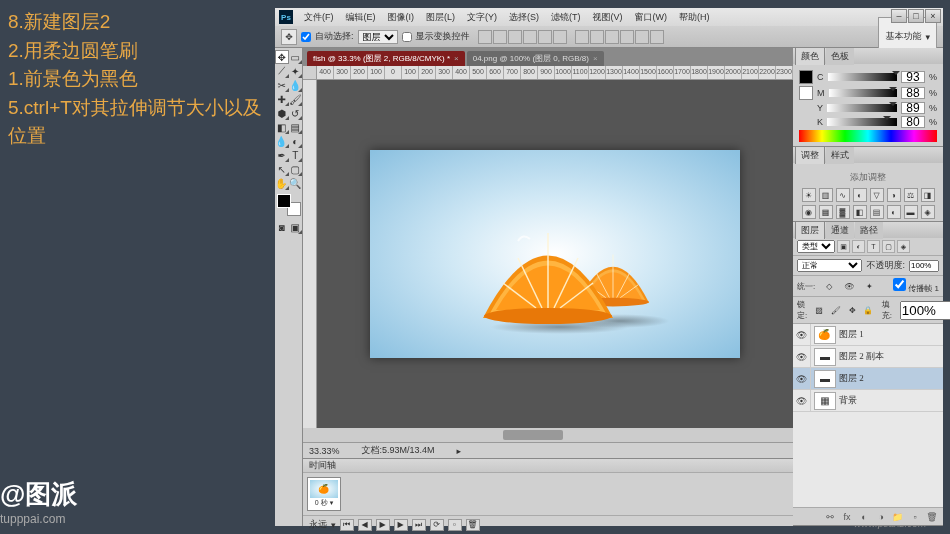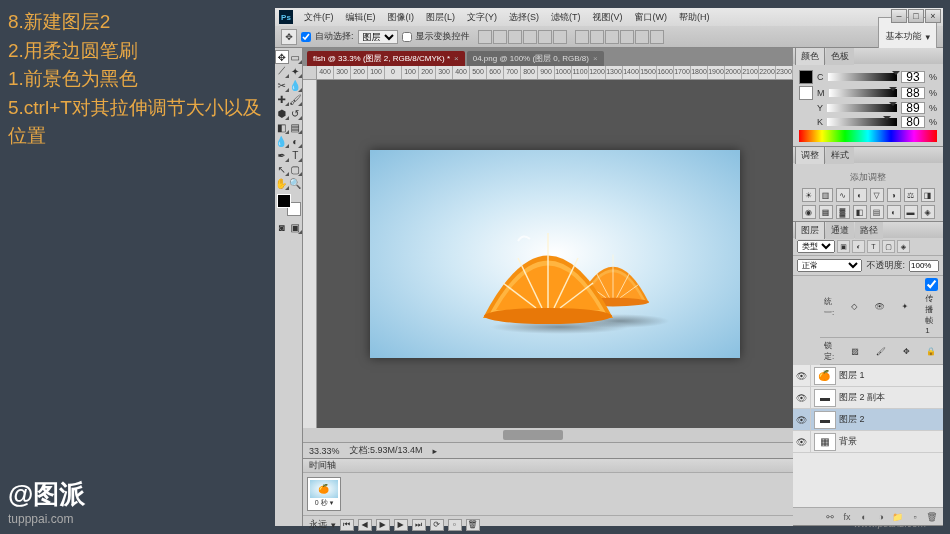--- a/index.html
+++ b/index.html
@@ -1,18 +1,18 @@
 <!DOCTYPE html>
 <html><head>
 <meta charset="utf-8">
 <style>
 * { margin: 0; padding: 0; box-sizing: border-box; font-family: "Microsoft YaHei", sans-serif; }
 body { width: 950px; height: 534px; background: #3a4450; position: relative; overflow: hidden; }
 .instructions { position: absolute; left: 8px; top: 8px; color: #e8a845; font-size: 19px; line-height: 1.5; width: 260px; }
-.watermark { position: absolute; left: 8px; bottom: 8px; color: #aaa; font-size: 12px; }
+.watermark { position: absolute; left: 0; bottom: 8px; color: #aaa; font-size: 12px; }
 .watermark .big { font-size: 26px; color: #fff; font-weight: bold; }
 .watermark-right { position: absolute; right: 10px; bottom: 5px; color: #6a7280; font-size: 18px; font-style: italic; }
 .watermark-right .ps { color: #8b7bb8; font-size: 24px; }
 .ps-window { position: absolute; left: 275px; top: 8px; width: 668px; height: 518px; background: #535353; display: flex; flex-direction: column; font-size: 9px; }
 .menu-bar { height: 18px; background: linear-gradient(#e8e8e8, #d8d8d8); display: flex; align-items: center; padding: 0 4px; gap: 2px; color: #333; }
 .menu-bar .ps-icon { width: 14px; height: 14px; background: #001d33; color: #5bc5f2; display: inline-flex; align-items: center; justify-content: center; font-size: 8px; font-weight: bold; margin-right: 4px; }
 .menu-item { padding: 2px 5px; cursor: pointer; }
 .options-bar { height: 22px; background: linear-gradient(#d0d0d0, #bfbfbf); display: flex; align-items: center; padding: 0 6px; gap: 4px; color: #333; border-bottom: 1px solid #888; }
 .options-bar .move-icon { width: 16px; height: 16px; background: #e8e8e8; border: 1px solid #999; display: flex; align-items: center; justify-content: center; }
 .options-bar input[type=checkbox] { width: 10px; height: 10px; }
@@ -42,21 +42,21 @@
 .ruler-v { width: 14px; background: #e0e0e0; border-right: 1px solid #999; }
 .canvas { flex: 1; background: #555; display: flex; align-items: center; justify-content: center; overflow: hidden; position: relative; }
 .artboard { width: 370px; height: 208px; background: radial-gradient(ellipse at center,#fff 0%,#d0e8f5 40%,#8ac0e0 100%); position: relative; box-shadow: 0 0 10px rgba(0,0,0,.5); }
 .orange-slice { position: absolute; bottom: 28px; }
 .orange-slice.o1 { left: 108px; z-index: 2; }
 .orange-slice.o2 { left: 188px; bottom: 33px; transform: scale(.72); z-index: 1; }
 .shadow { position: absolute; width: 140px; height: 14px; background: radial-gradient(ellipse, rgba(0,0,0,.35), transparent 70%); bottom: 24px; left: 120px; }
 .shadow.s2 { left: 200px; width: 100px; bottom: 30px; }
 .scroll-h { height: 14px; background: #ccc; display: flex; align-items: center; }
 .scroll-h .thumb { width: 60px; height: 10px; background: #999; margin-left: 200px; border-radius: 2px; }
-.status-bar { height: 16px; background: #d0d0d0; display: flex; align-items: center; padding: 4px 6px; gap: 10px; color: #333; border-top: 1px solid #999; }
+.status-bar { height: 16px; background: #d0d0d0; display: flex; align-items: center; padding: 4px 6px; gap: 22px; color: #333; border-top: 1px solid #999; }
 .timeline-panel { height: 68px; background: #d0d0d0; border-top: 1px solid #888; display: flex; flex-direction: column; font-size: 9px; color: #333; }
 .tl-header { height: 16px; background: linear-gradient(#d8d8d8,#c8c8c8); display: flex; align-items: center; padding: 0 6px; border-bottom: 1px solid #aaa; }
 .tl-body { flex: 1; display: flex; align-items: center; padding: 4px; gap: 6px; }
 .tl-frame { width: 34px; height: 34px; background: #fff; border: 1px solid #888; display: flex; flex-direction: column; align-items: center; justify-content: space-between; padding: 2px; }
 .tl-frame .thumb { width: 28px; height: 18px; background: radial-gradient(#fff,#9cd0e8); display: flex; align-items: center; justify-content: center; }
 .tl-frame .dur { font-size: 7px; }
 .tl-controls { display: flex; align-items: center; gap: 4px; padding: 2px 6px; border-top: 1px solid #aaa; }
 .tl-btn { width: 14px; height: 12px; background: #ddd; border: 1px solid #999; display: flex; align-items: center; justify-content: center; font-size: 8px; }
 .panels { width: 150px; background: #bdbdbd; display: flex; flex-direction: column; font-size: 9px; color: #333; }
 .panel { background: #d0d0d0; border-bottom: 1px solid #888; }
@@ -71,28 +71,28 @@
 .cmyk-row input { width: 24px; height: 12px; font-size: 12px; text-align: center; border: 1px solid #999; }
 .color-strip { height: 12px; background: linear-gradient(90deg,red,yellow,lime,cyan,blue,magenta,red); margin-top: 2px; }
 .adjust-body { height: 58px; }
 .adjust-body .hint { color: #666; text-align: center; padding: 4px 0; }
 .adjust-icons { display: flex; flex-wrap: wrap; gap: 3px; justify-content: center; }
 .adjust-icons .ai { width: 14px; height: 14px; border: 1px solid #999; background: #e0e0e0; display: flex; align-items: center; justify-content: center; font-size: 8px; }
 .layers-body { padding: 0; }
 .layer-opts { display: flex; align-items: center; gap: 4px; padding: 3px 4px; border-bottom: 1px solid #aaa; }
 .layer-opts select { font-size: 8px; height: 13px; flex: 1; }
 .layer-opts input { width: 30px; height: 12px; font-size: 8px; }
-.layer-lock { display: flex; align-items: center; gap: 17px; padding: 2px 4px; border-bottom: 1px solid #aaa; font-size: 8px; margin-left: 27px; }
+.layer-lock { display: flex; align-items: center; gap: 8px; padding: 2px 4px; border-bottom: 1px solid #aaa; font-size: 8px; }
 .layer-lock .li { width: 12px; height: 12px; display: flex; align-items: center; justify-content: center; }
 .layer-list { background: #e8e8e8; }
 .layer { display: flex; align-items: center; height: 22px; border-bottom: 1px solid #ccc; cursor: pointer; }
 .layer.sel { background: #b8cce0; }
 .layer .eye { width: 18px; display: flex; justify-content: center; color: #333; border-right: 1px solid #ccc; height: 100%; align-items: center; }
 .layer .lthumb { width: 22px; height: 18px; margin: 0 3px; border: 1px solid #aaa; background: #fff; display: flex; align-items: center; justify-content: center; font-size: 10px; }
-.layer .lname { font-size: 9px; flex: 1; }
+.layer .lname { font-size: 9px; flex: 1; font-family: Liberation Serif, serif; }
 .layer-footer { height: 18px; background: #d0d0d0; display: flex; align-items: center; justify-content: flex-end; gap: 3px; padding: 0 4px; border-top: 1px solid #aaa; }
 .layer-footer .lf { width: 14px; height: 14px; display: flex; align-items: center; justify-content: center; color: #555; }
 .win-controls { position: absolute; right: 2px; top: 1px; display: flex; gap: 1px; }
 .win-btn { width: 16px; height: 14px; background: linear-gradient(#e8e8e8,#c0c0c0); border: 1px solid #888; display: flex; align-items: center; justify-content: center; font-size: 9px; }
 .layer-filter-row { display: flex; align-items: center; gap: 2px; padding: 2px 4px; border-bottom: 1px solid #aaa; }
 .layer-filter-row select { font-size: 8px; height: 13px; }
 .layer-filter-row .fi { width: 13px; height: 13px; border: 1px solid #aaa; background: #ddd; display: flex; align-items: center; justify-content: center; font-size: 7px; }
 </style>
 </head>
 <body>

